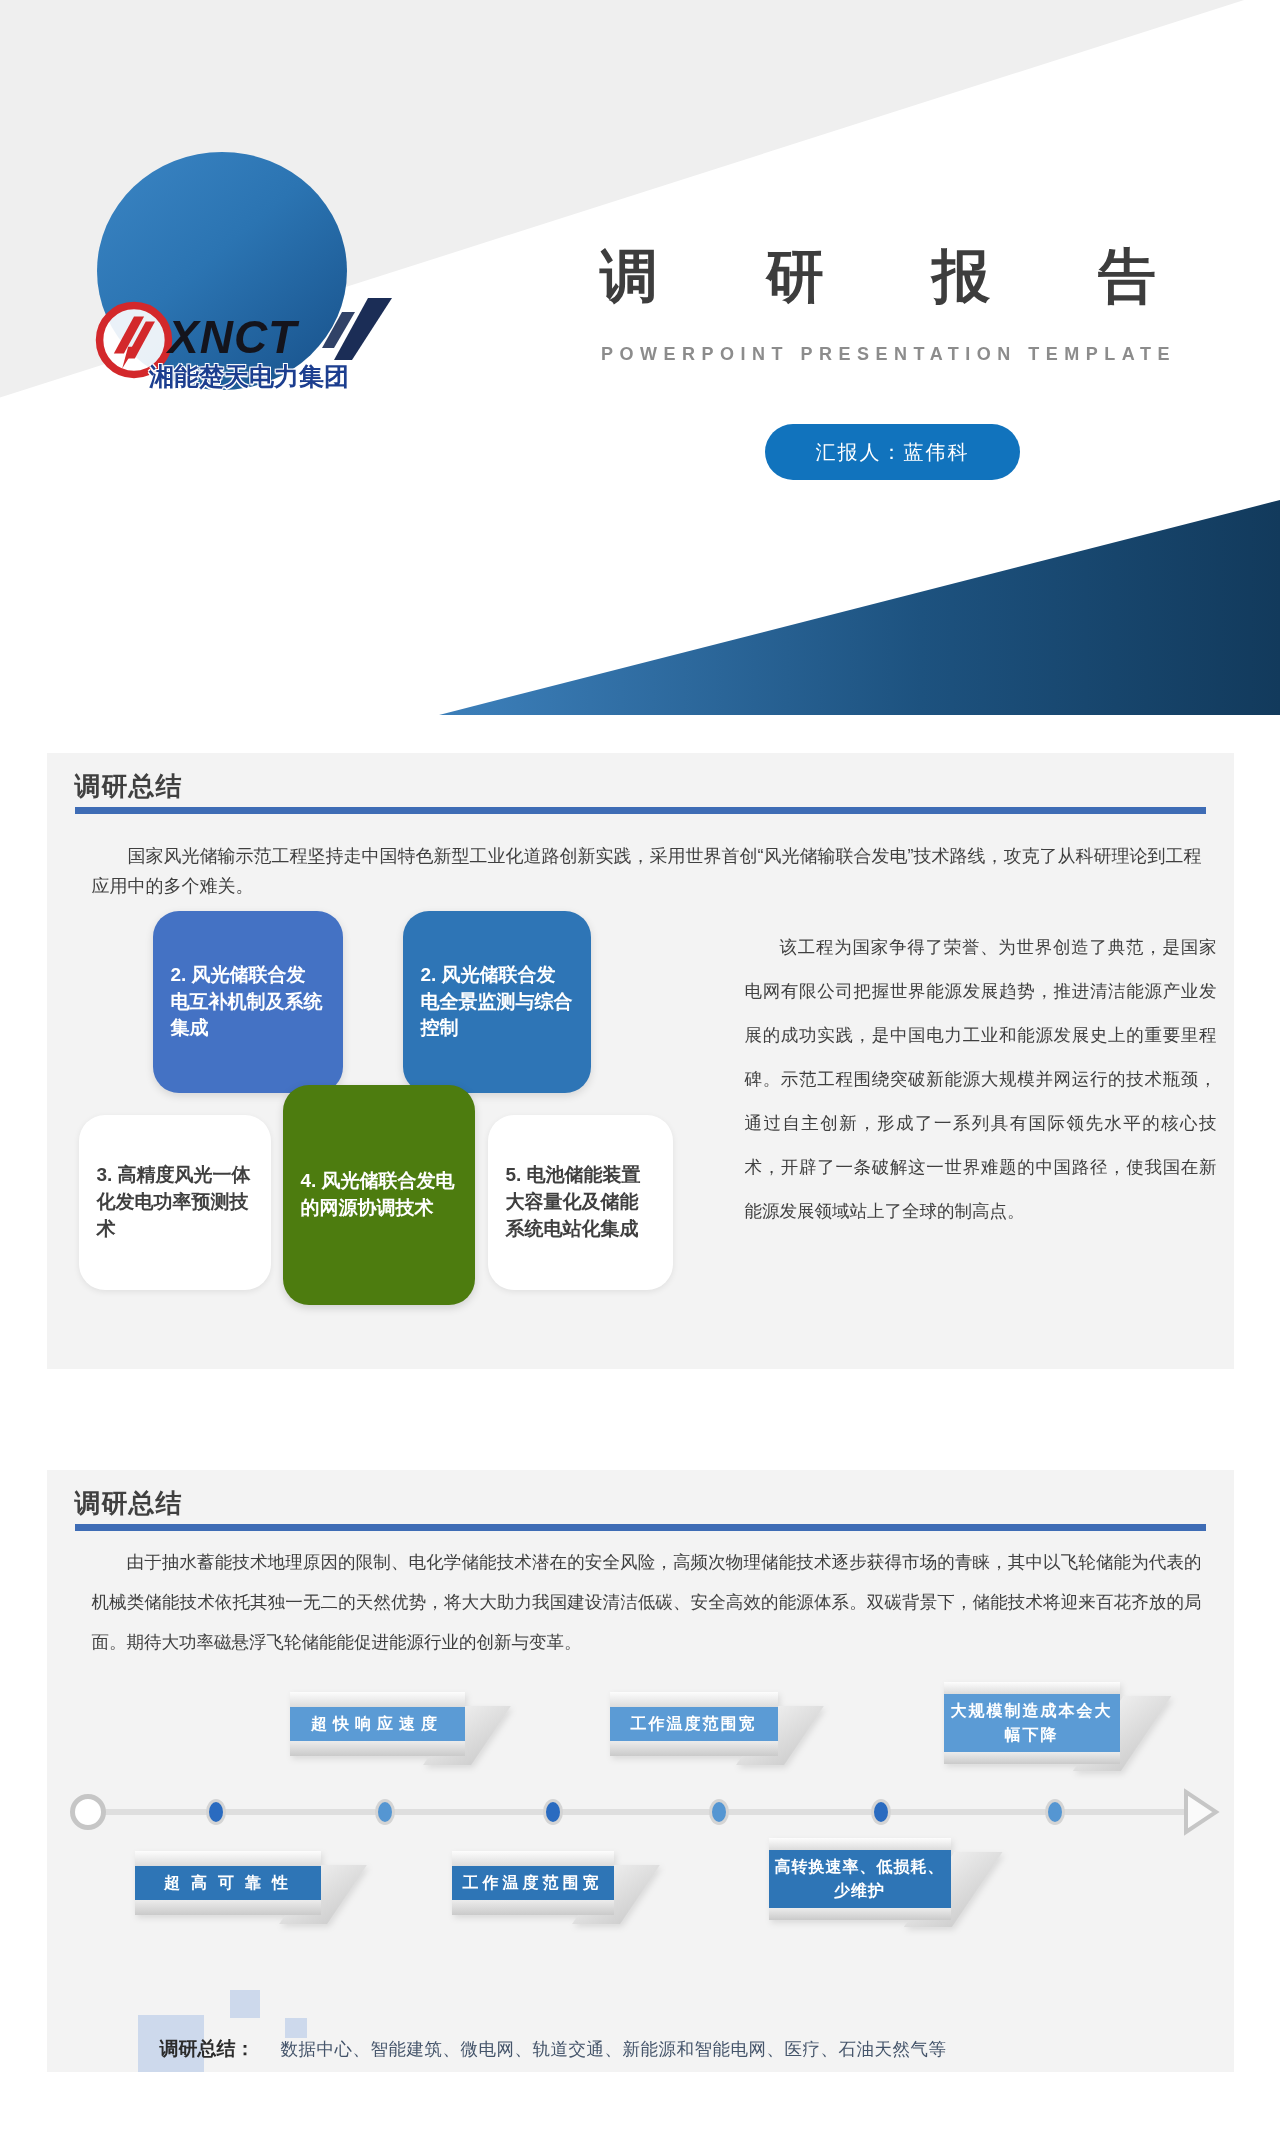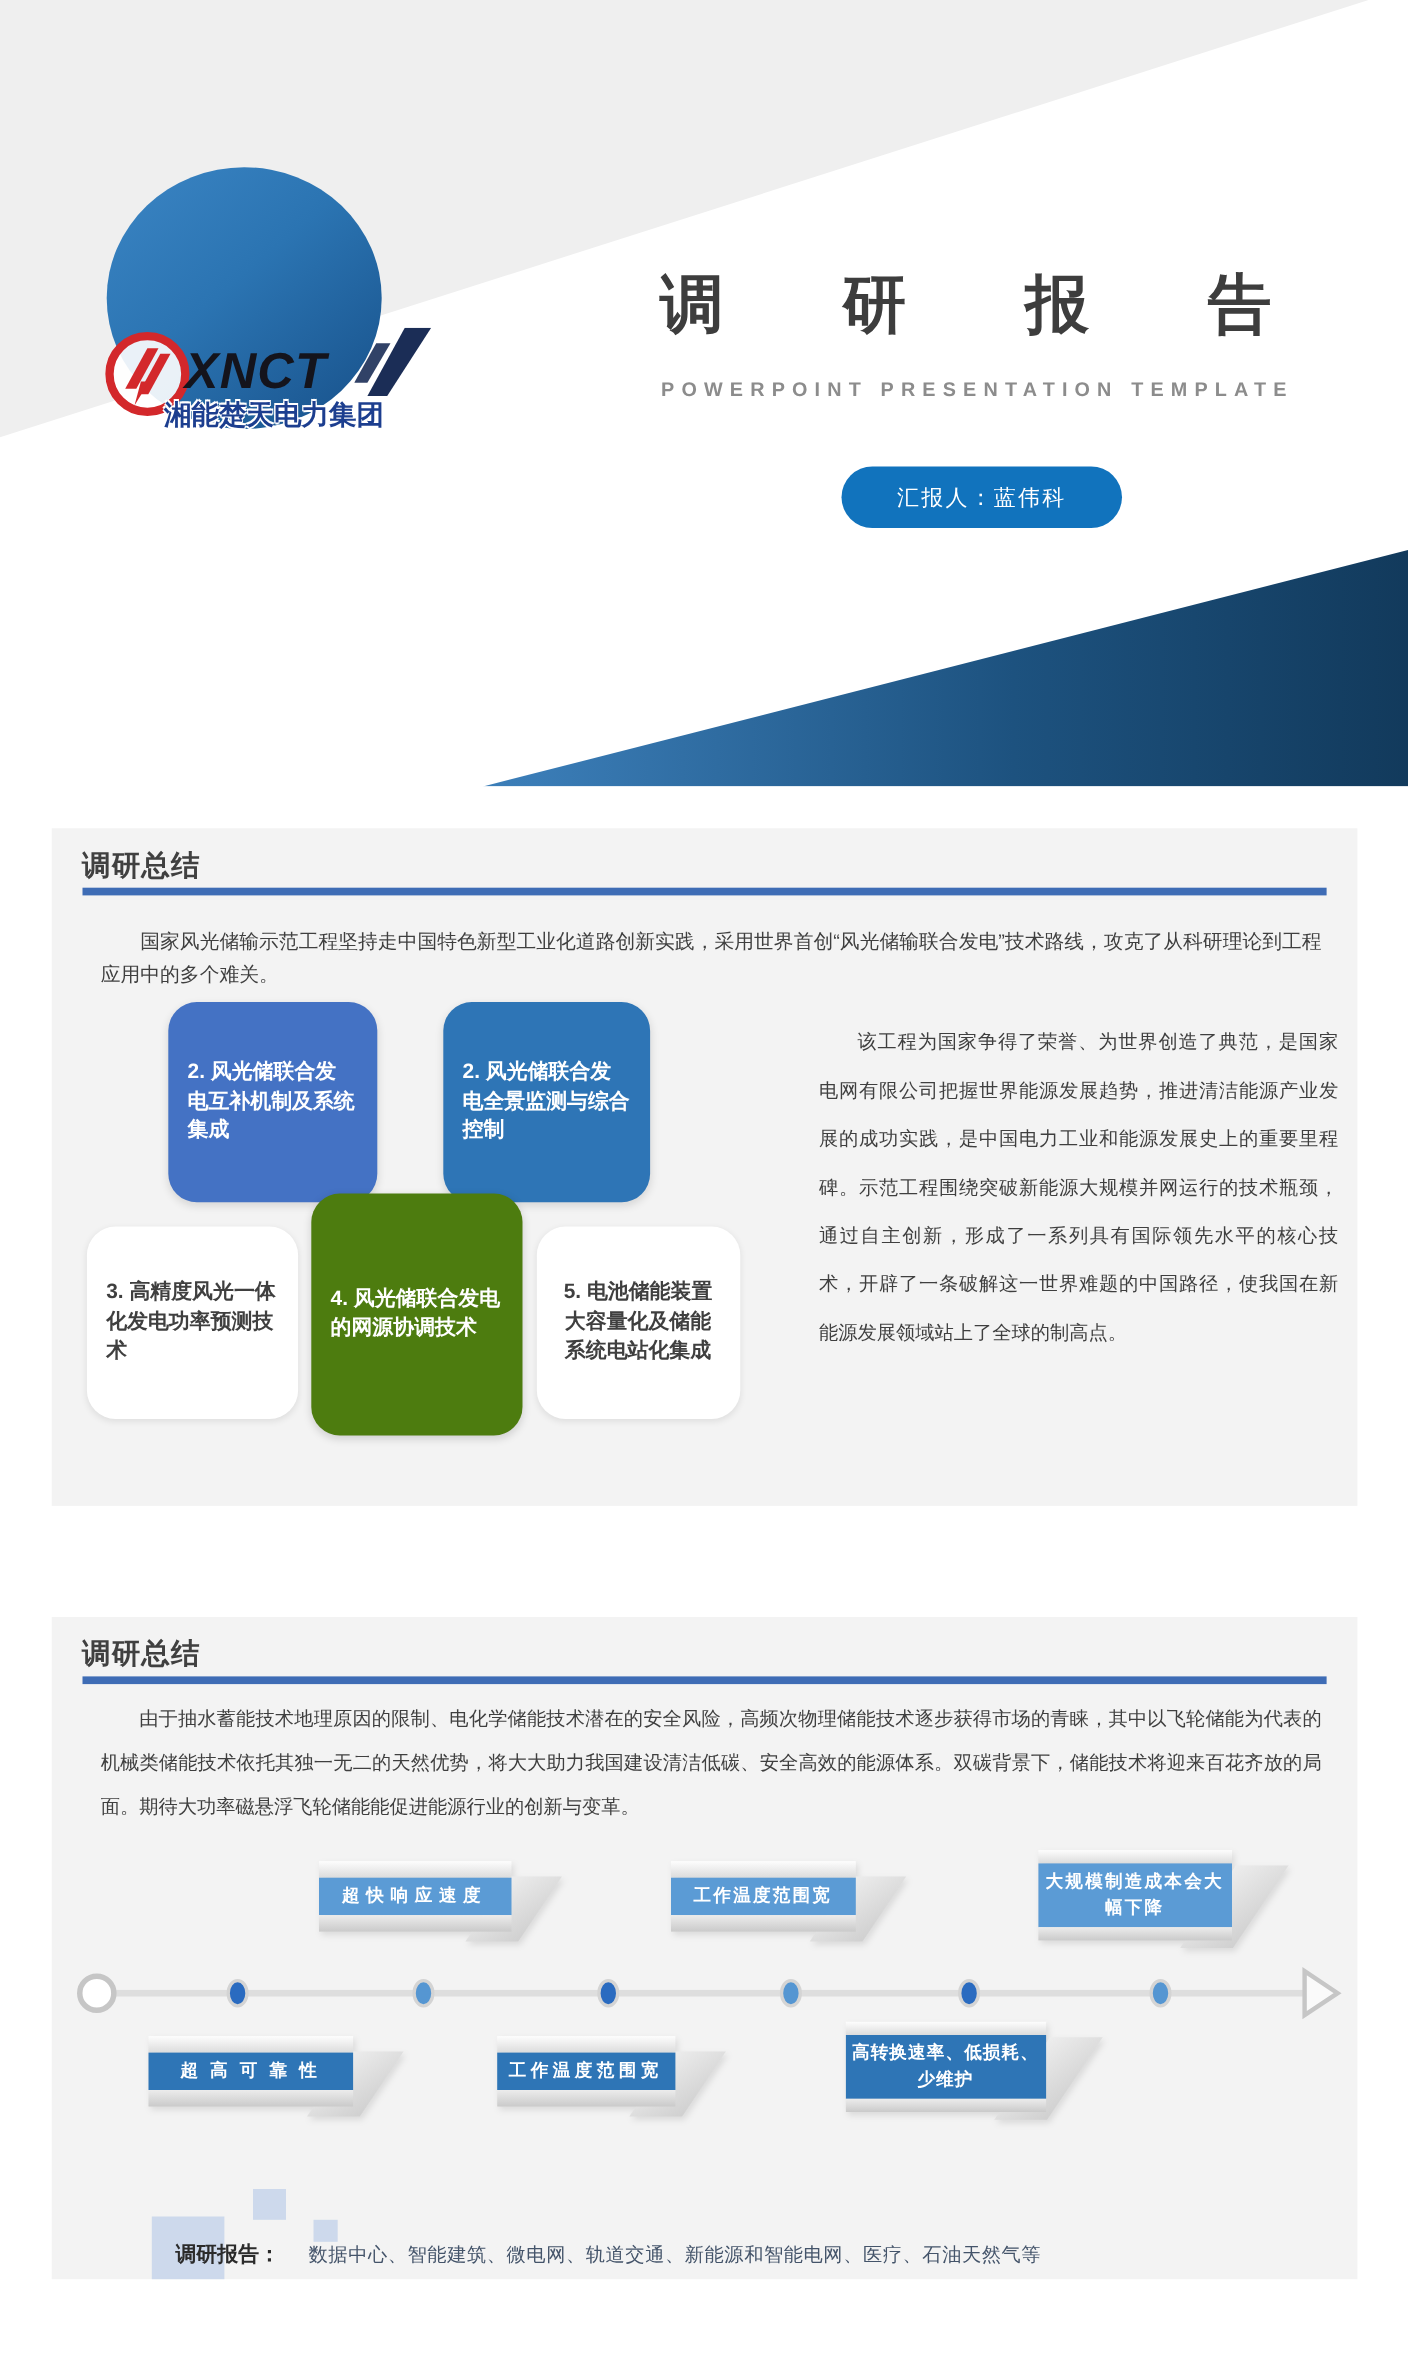--- a/index.html
+++ b/index.html
@@ -50,21 +50,21 @@
   .fbox { position:absolute; border-radius:26px; padding:22px 18px; font-size:19px; font-weight:800;
     line-height:1.42; display:flex; align-items:center; }
   .fbox-blue1 { background:#4472c4; color:#ffffff; box-shadow:0 3px 8px rgba(0,0,0,.12); }
   .fbox-blue2 { background:#2e75b6; color:#ffffff; box-shadow:0 3px 8px rgba(0,0,0,.12); }
   .fbox-blue4 { background:#4d7c0f; color:#ffffff; box-shadow:0 3px 8px rgba(0,0,0,.15); }
   .fbox-white { background:#ffffff; color:#3f3f3f; box-shadow:0 2px 6px rgba(0,0,0,.08); }
   .fbox-1 { left:106px; top:158px; width:190px; height:182px; }
   .fbox-2 { left:356px; top:158px; width:188px; height:182px; }
   .fbox-3 { left:32px;  top:362px; width:192px; height:175px; }
   .fbox-4 { left:236px; top:332px; width:192px; height:220px; z-index:2; }
-  .fbox-5 { left:441px; top:362px; width:185px; height:175px;text-align:center; }
+  .fbox-5 { left:441px; top:362px; width:185px; height:175px; }
 
   .detail-para { position:absolute; left:698px; top:172px; width:472px; font-size:17.5px;
     line-height:44px; color:#3f3f3f; text-indent:2em; text-align:justify; }
 
   
   .tl-line { position:absolute; left:45px; top:339px; width:1105px; height:6px; background:#dedede; }
   .tl-start { position:absolute; left:23px; top:324px; width:36px; height:36px; border-radius:50%;
     background:#ffffff; border:5px solid #c6c6c6; }
   .tl-dot { position:absolute; top:329px; width:20px; height:26px; border-radius:50%;
     border:3px solid #d4d4d4; }
@@ -195,16 +195,16 @@
     <div class="tag-strip"></div>
     <div class="tag-band">高转换速率、低损耗、少维护</div>
     <div class="tag-strip btm"></div>
   </div>
 
   <div class="decor-sq big"></div>
   <div class="decor-sq mid"></div>
   <div class="decor-sq sml"></div>
 
   <div class="apps-row">
-    <span class="apps-label">调研报告：</span>
+    <span class="apps-label">调研总结：</span>
     <span class="apps-text">数据中心、智能建筑、微电网、轨道交通、新能源和智能电网、医疗、石油天然气等</span>
   </div>
 </div>
 
 </body></html>

